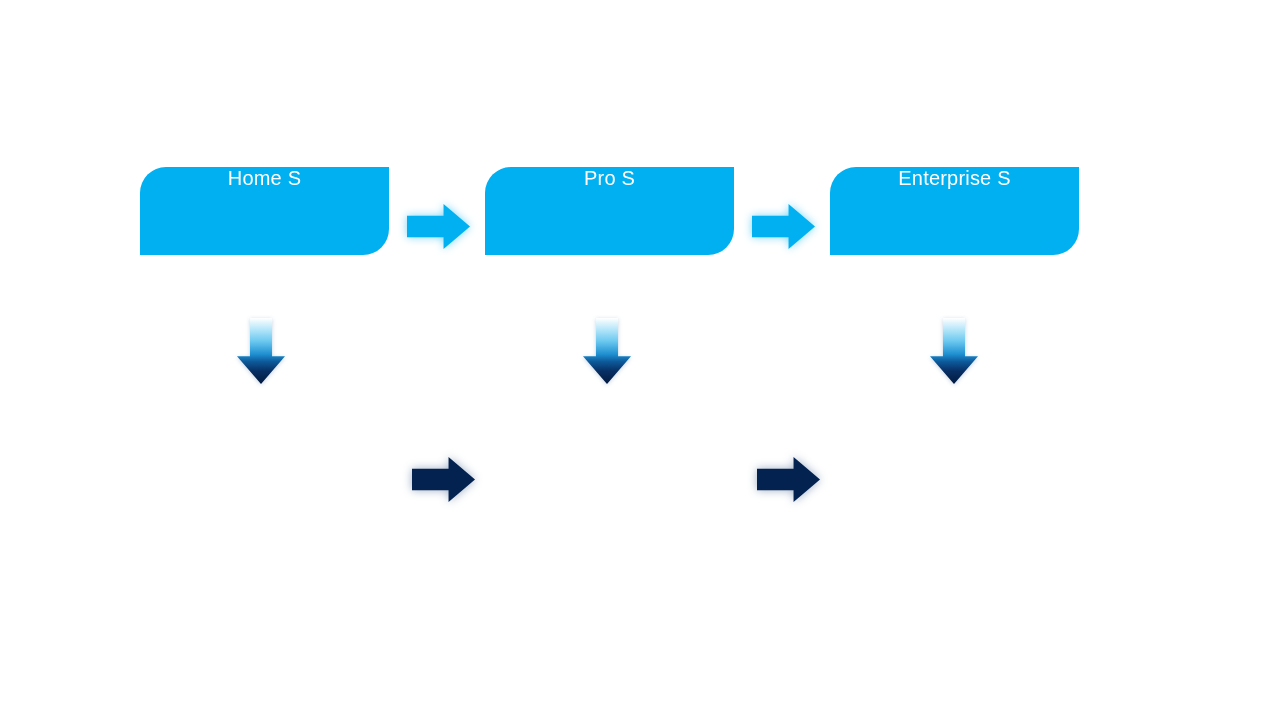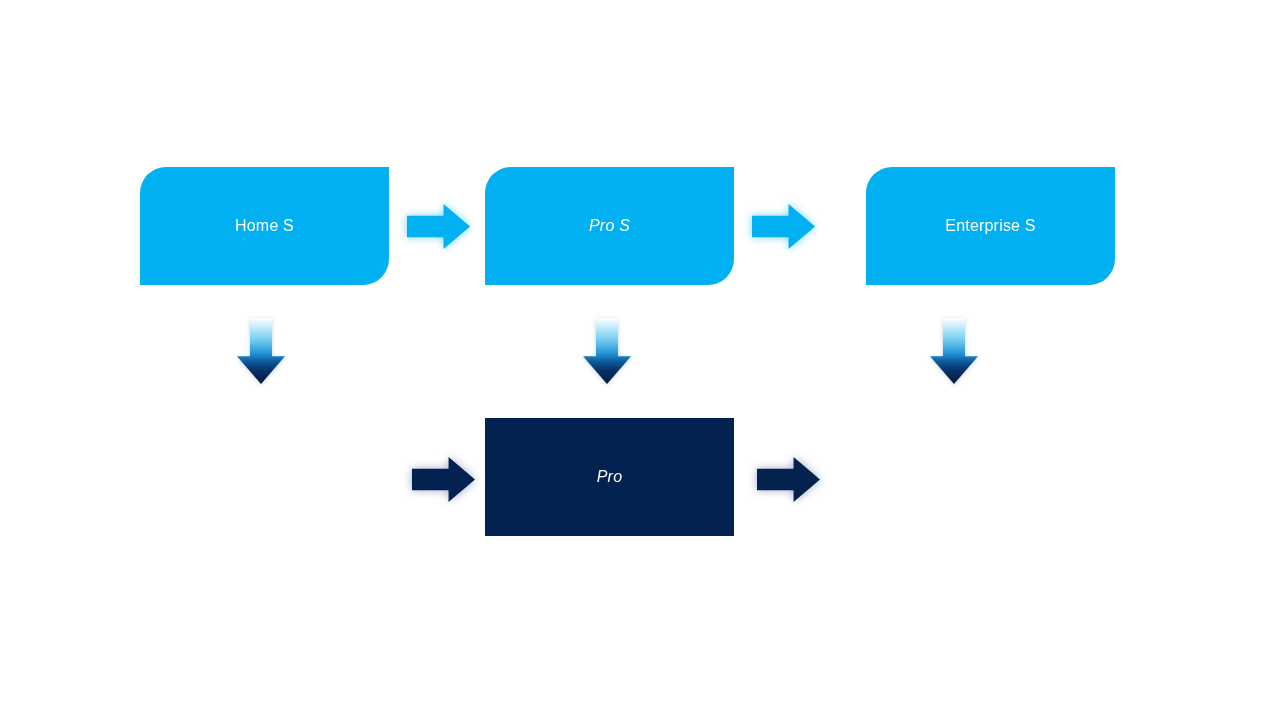--- a/index.html
+++ b/index.html
@@ -13,40 +13,40 @@
   }
   .canvas {
     position: relative;
     width: 1280px;
     height: 720px;
     background: var(--background, #ffffff);
   }
   .box {
     position: absolute;
     width: 249px;
-    height: 118px;
+    height: 88px;
     display: flex;
-    align-items: center;
+    align-items: flex-start;
     justify-content: center;
     color: var(--label-text, #ffffff);
-    font-size: 16px;
+    font-size: 20px;
     letter-spacing: 0.2px;
   }
   .box.top {
     background: var(--light-blue, #00B0F0);
     border-radius: 26px 0 26px 0;
   }
   .box.bottom {
     background: var(--dark-navy, #03224F);
   }
   .r1 { top: 167px; }
   .r2 { top: 418px; }
   .c1 { left: 140px; }
-  .c2 { left: 485px; font-style: italic; }
-  .c3 { left: 866px; }
+  .c2 { left: 485px; }
+  .c3 { left: 830px; }
 
   
   .harrow {
     position: absolute;
     width: 63px;
     height: 45px;
   }
   .harrow .shape {
     width: 100%;
     height: 100%;
@@ -104,23 +104,20 @@
   <div class="varrow va-1">
     <div class="shape" style="background: linear-gradient(rgb(255, 255, 255) 0%, rgb(191, 233, 250) 15%, rgb(108, 201, 240) 35%, rgb(30, 143, 208) 55%, rgb(13, 90, 155) 66%, rgb(8, 48, 102) 80%, rgb(2, 26, 61) 100%);"></div>
   </div>
   <div class="varrow va-2">
     <div class="shape" style="background: linear-gradient(rgb(255, 255, 255) 0%, rgb(191, 233, 250) 15%, rgb(108, 201, 240) 35%, rgb(30, 143, 208) 55%, rgb(13, 90, 155) 66%, rgb(8, 48, 102) 80%, rgb(2, 26, 61) 100%);"></div>
   </div>
   <div class="varrow va-3">
     <div class="shape" style="background: linear-gradient(rgb(255, 255, 255) 0%, rgb(191, 233, 250) 15%, rgb(108, 201, 240) 35%, rgb(30, 143, 208) 55%, rgb(13, 90, 155) 66%, rgb(8, 48, 102) 80%, rgb(2, 26, 61) 100%);"></div>
   </div>
 
-  <div class="box bottom r2 c2">
-    <span>Pro</span>
-  </div>
 
   <div class="harrow dark ha-bot-1">
     <div class="shape"></div>
   </div>
   <div class="harrow dark ha-bot-2">
     <div class="shape"></div>
   </div>
 
 </div>
 

